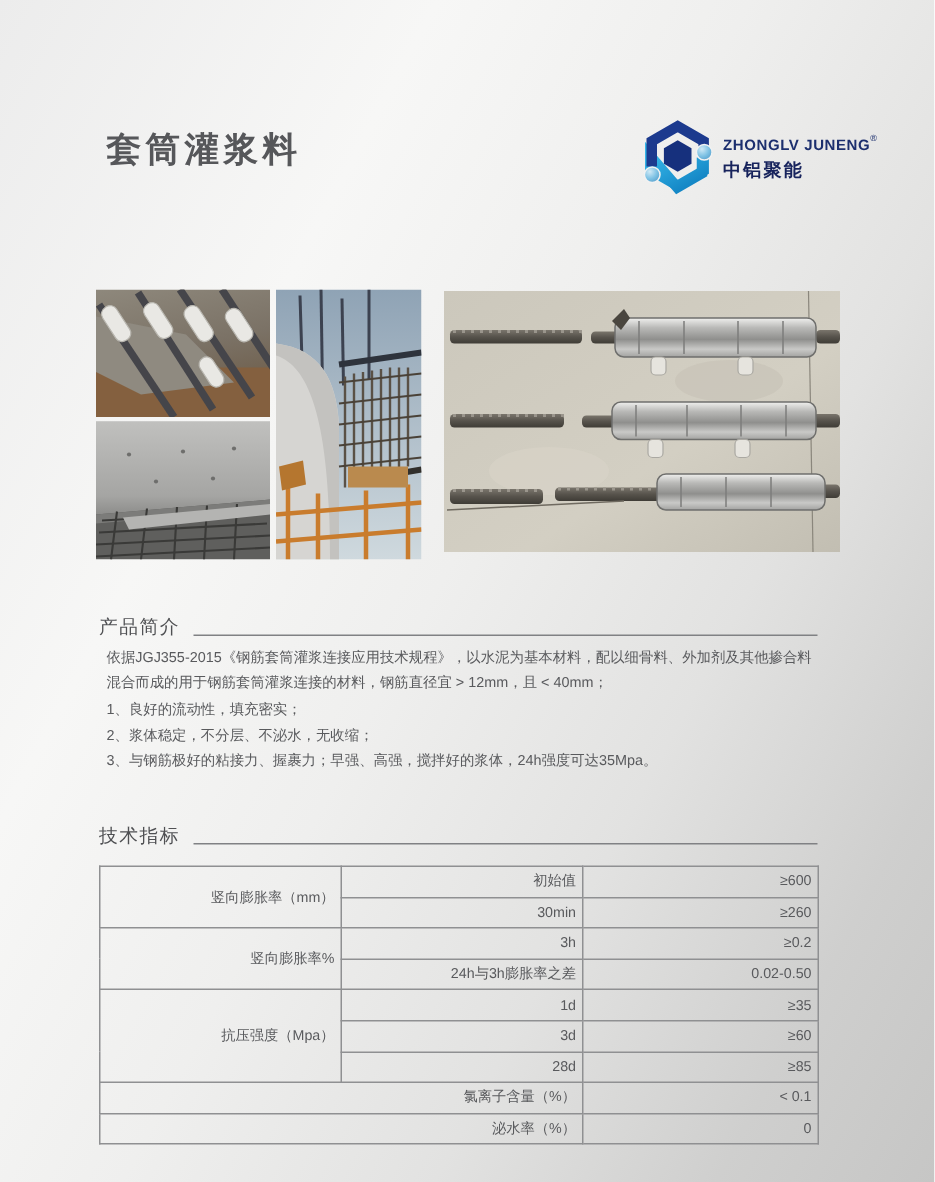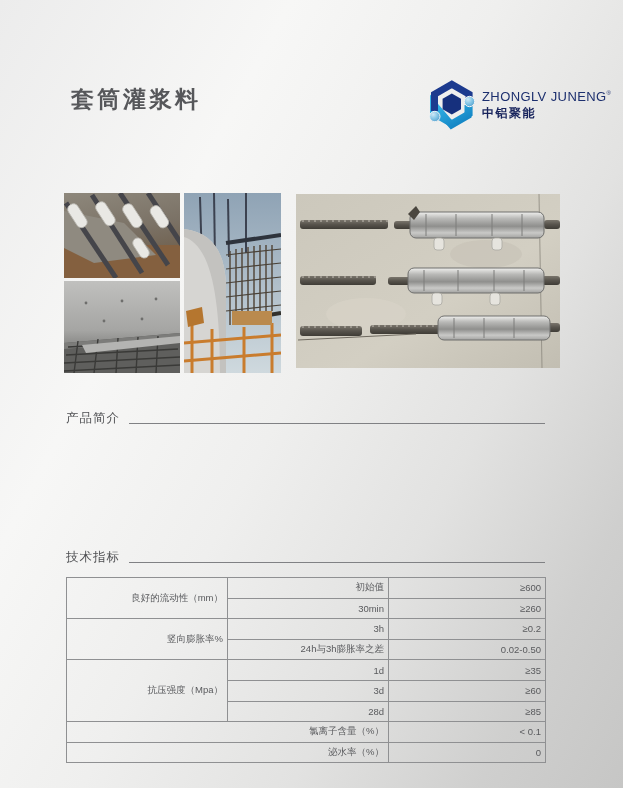--- a/index.html
+++ b/index.html
@@ -14,21 +14,21 @@
       linear-gradient(118deg, #ececec 0%, #f7f7f6 28%, #efefee 48%, #e2e2e1 68%, #cfcfce 86%, #c6c6c5 100%);
   }
   .page-title {
     position:absolute; left:71px; top:84px;
     font-size:23px; font-weight:bold; color:#56575a; letter-spacing:3px;
   }
   
   .logo { position:absolute; left:429px; top:78px; display:flex; align-items:center; gap:7px; }
   .logo-emblem { width:46px; height:52px; }
   .logo-text { display:flex; flex-direction:column; line-height:1.05; }
-  .logo-en { font-size:13px; font-weight:normal; color:#1c2f6e; letter-spacing:0.4px; white-space:nowrap; }
+  .logo-en { font-size:10px; font-weight:bold; color:#1c2f6e; letter-spacing:0.4px; white-space:nowrap; }
   .logo-reg { font-size:6px; vertical-align:super; color:#1c2f6e; }
   .logo-cn { font-size:12px; font-weight:bold; color:#17235c; letter-spacing:1.5px; margin-top:2px; white-space:nowrap; }
   
   .photos { position:absolute; left:64px; top:193px; width:497px; height:180px; }
   .photo { position:absolute; display:block; }
   #photo-couplers  { left:0;   top:0;    width:116px; height:85px;  }
   #photo-slab      { left:0;   top:88px; width:116px; height:92px;  }
   #photo-column    { left:120px; top:0;  width:97px;  height:180px; }
   #photo-sleeves   { left:232px; top:1px; width:264px; height:174px; }
   
@@ -276,35 +276,41 @@
           </g>
         <line x1="2" y1="146" x2="120" y2="140" stroke="#6f6a60" stroke-width="1"></line>
       </g>
     </svg>
   </div>
 
   <div class="section-head" id="intro-head">
     <span class="label">产品简介</span>
     <span class="rule"></span>
   </div>
+  <div class="intro-body">
+    <p>依据JGJ355-2015《钢筋套筒灌浆连接应用技术规程》，以水泥为基本材料，配以细骨料、外加剂及其他掺合料混合而成的用于钢筋套筒灌浆连接的材料，钢筋直径宜 &gt; 12mm，且 &lt; 40mm；</p>
+    <p>1、良好的流动性，填充密实；</p>
+    <p>2、浆体稳定，不分层、不泌水，无收缩；</p>
+    <p>3、与钢筋极好的粘接力、握裹力；早强、高强，搅拌好的浆体，24h强度可达35Mpa。</p>
+  </div>
 
   <div class="section-head" id="specs-head">
     <span class="label">技术指标</span>
     <span class="rule"></span>
   </div>
 
   <table class="spec-table">
     <colgroup>
         <col style="width:161px">
         <col style="width:161px">
         <col style="width:157px">
       </colgroup>
     <tbody>
       <tr>
-        <td rowspan="2">良好的流动性（mm）</td>
+        <td rowspan="2">竖向膨胀率（mm）</td>
         <td>初始值</td>
         <td>≥600</td>
       </tr>
       <tr>
         <td>30min</td>
         <td>≥260</td>
       </tr>
       <tr>
         <td rowspan="2">竖向膨胀率%</td>
         <td>3h</td>

